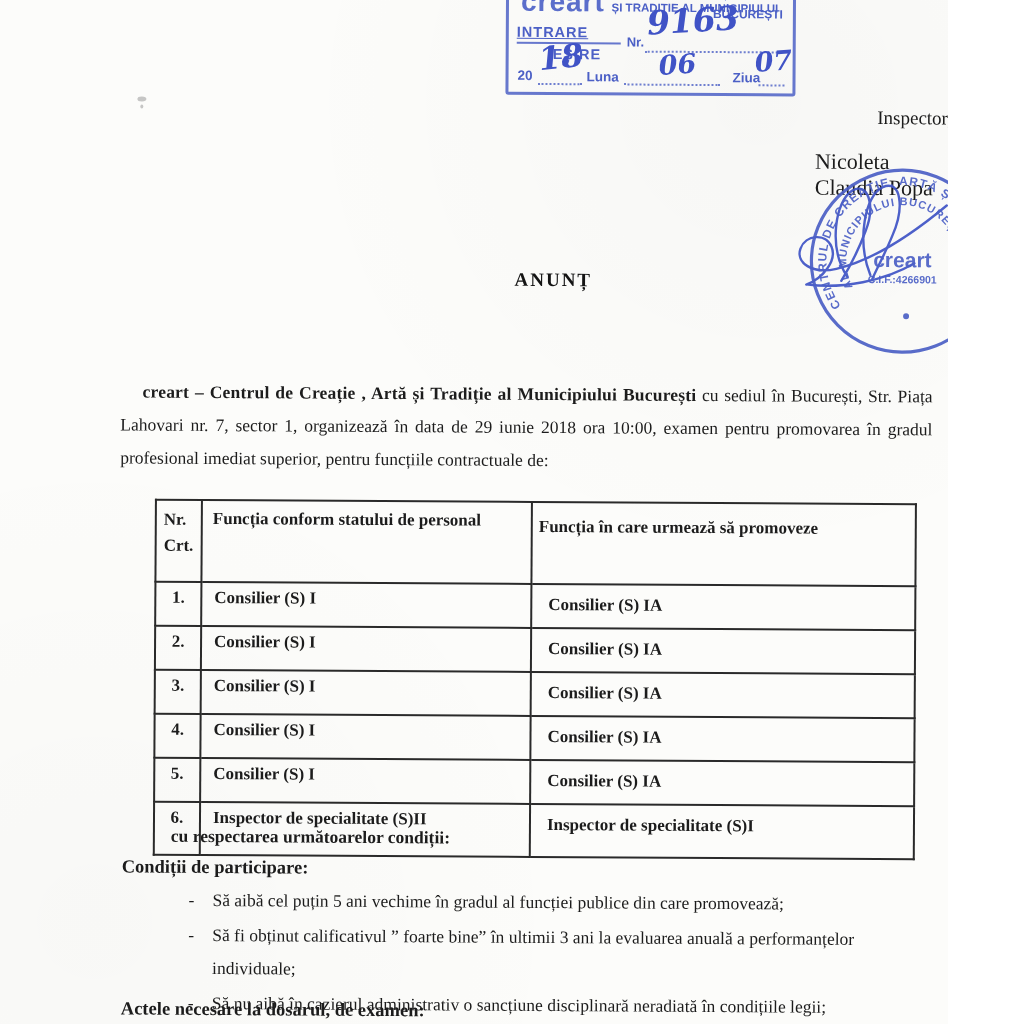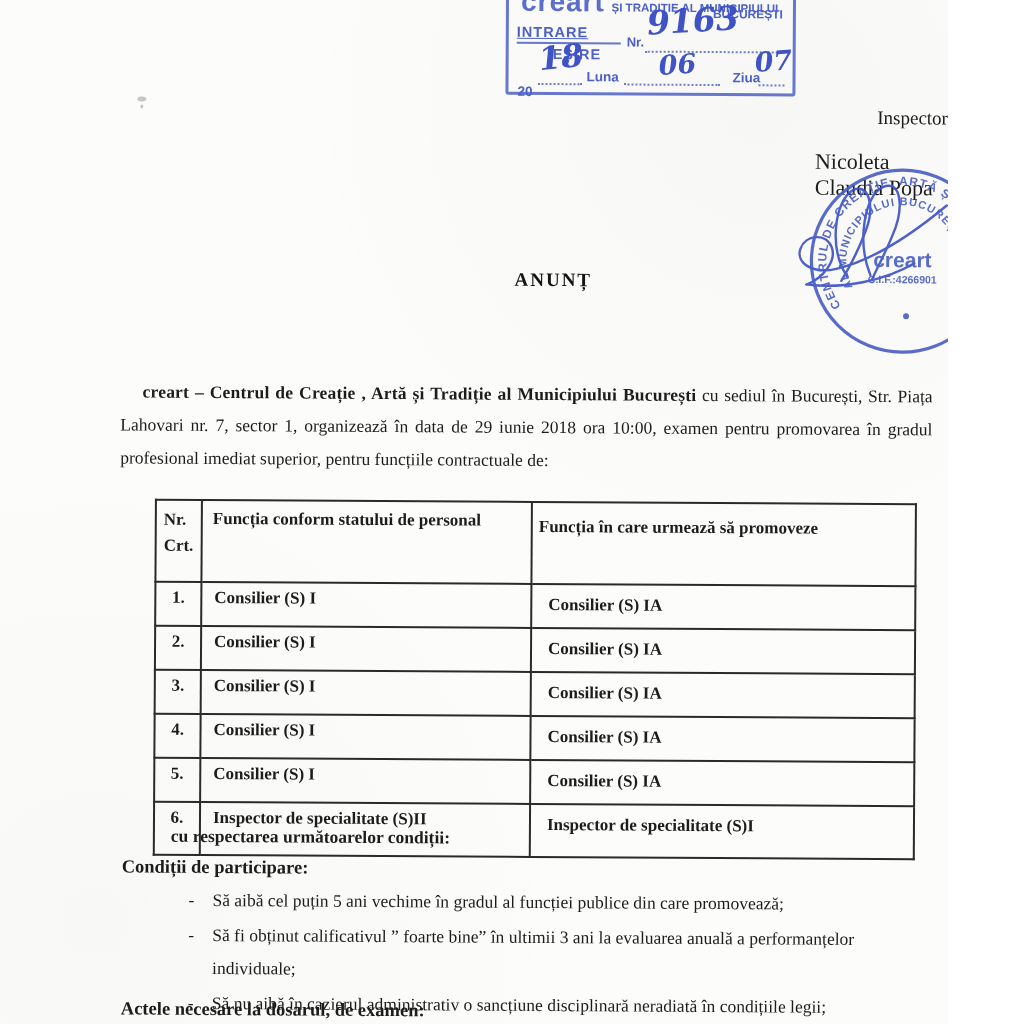--- a/index.html
+++ b/index.html
@@ -22,21 +22,21 @@
   }
   .reg-logo{position:absolute;left:12px;top:0px;font-size:28px;font-weight:bold;letter-spacing:1px;color:#5b6ecb;}
   .reg-org{position:absolute;right:5px;top:1px;width:186px;text-align:center;font-size:11.5px;font-weight:bold;line-height:13.5px;}
   .reg-buc{position:absolute;right:10px;top:20px;font-size:12px;font-weight:bold;}
   .reg-intrare{position:absolute;left:8px;top:38px;width:104px;font-size:14.5px;font-weight:bold;letter-spacing:1px;border-bottom:2.5px solid rgba(76,96,198,.85);padding-bottom:2px;text-decoration:underline;}
   .reg-iesire{position:absolute;left:20px;top:60px;font-size:14.5px;font-weight:bold;letter-spacing:1px;margin-left:19px;}
   .reg-nr{position:absolute;left:118px;top:48px;font-size:13px;font-weight:bold;}
   .dots{position:absolute;border-bottom:2.2px dotted rgba(76,96,198,.8);height:2px;}
   .hand{font-family:"DejaVu Serif", serif;font-style:italic;color:#4053c6;font-weight:bold;}
   .reg-9163{position:absolute;left:138px;top:14px;font-size:33px;transform:rotate(-4deg);}
-  .reg-20{position:absolute;left:9px;top:98px;font-size:13.5px;font-weight:bold;}
+  .reg-20{position:absolute;left:9px;top:82px;font-size:13.5px;font-weight:bold;}
   .reg-18{position:absolute;left:30px;top:52px;font-size:32px;transform:rotate(-6deg);}
   .reg-luna{position:absolute;left:78px;top:83px;font-size:13.5px;font-weight:bold;}
   .reg-06{position:absolute;left:150px;top:62px;font-size:27px;transform:rotate(-4deg);}
   .reg-ziua{position:absolute;left:216px;top:83px;font-size:13.5px;font-weight:bold;margin-left:8px;}
   .reg-07{position:absolute;left:246px;top:58px;font-size:27px;transform:rotate(-5deg);}
 
   
   .director{position:absolute;left:878px;top:104px;font-size:19px;}
   .dname{position:absolute;left:816px;top:146px;font-size:22px;}
 

